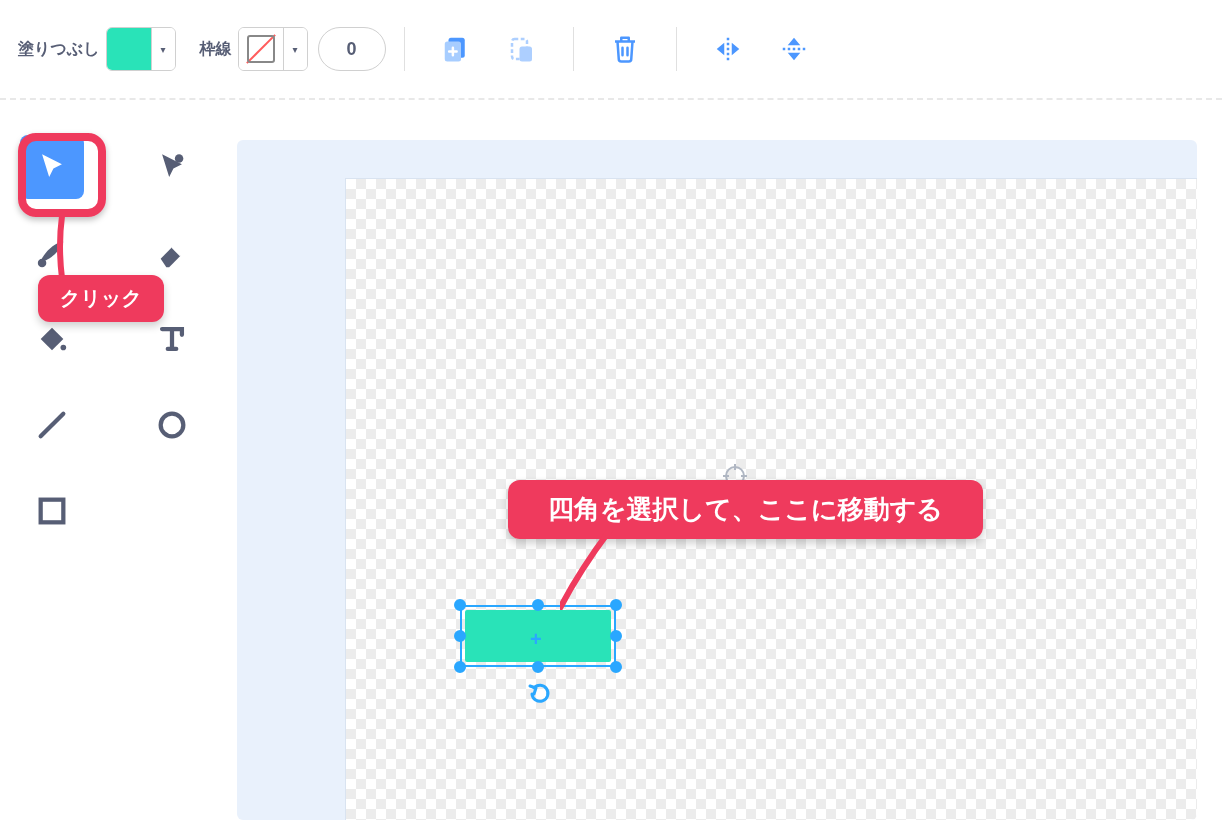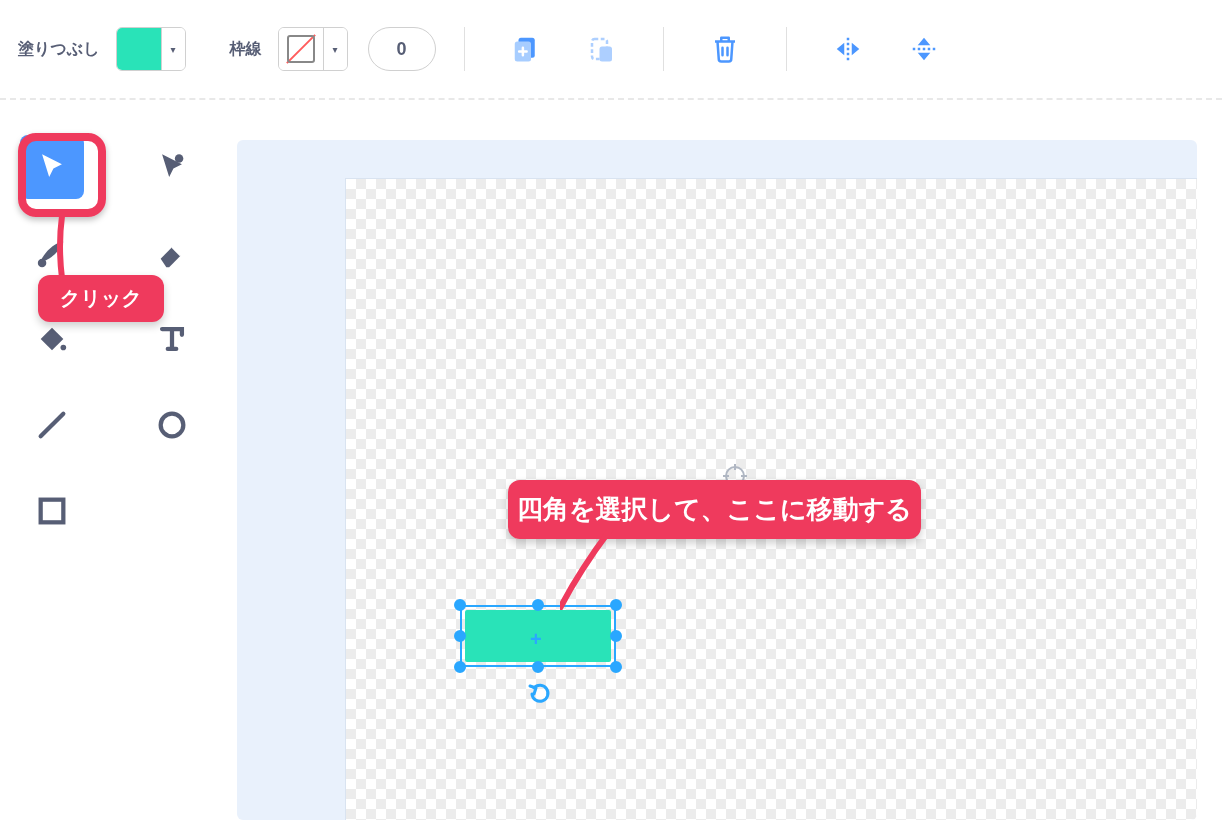--- a/index.html
+++ b/index.html
@@ -11,21 +11,20 @@
       position: relative;
       overflow: hidden;
     }
     
     .top-toolbar {
       height: 100px;
       display: flex;
       align-items: center;
       padding: 0 18px;
       border-bottom: 2px dashed #e8e8e8;
-      gap: 10px;
     }
     .tb-label {
       font-size: 16px;
       color: #575e75;
       font-weight: 600;
       margin-right: 6px;
     }
     .color-swatch-group {
       display: flex;
       align-items: center;
@@ -141,21 +140,21 @@
       color: #fff;
       font-weight: 700;
       border-radius: 12px;
       padding: 10px 22px;
       font-size: 20px;
       box-shadow: 0 4px 8px rgba(0,0,0,0.2);
       white-space: nowrap;
     }
     .callout1 { left: 38px; top: 275px; }
     
-    .callout2 { left: 508px; top: 480px; font-size: 26px; padding: 12px 9px; }
+    .callout2 { left: 508px; top: 480px; font-size: 26px; padding: 12px 40px; }
     
     .canvas-wrapper {
       position: absolute;
       left: 237px;
       top: 140px;
       width: 960px;
       height: 680px;
       background: #e9f1fc;
       border-radius: 6px;
       overflow: hidden;

